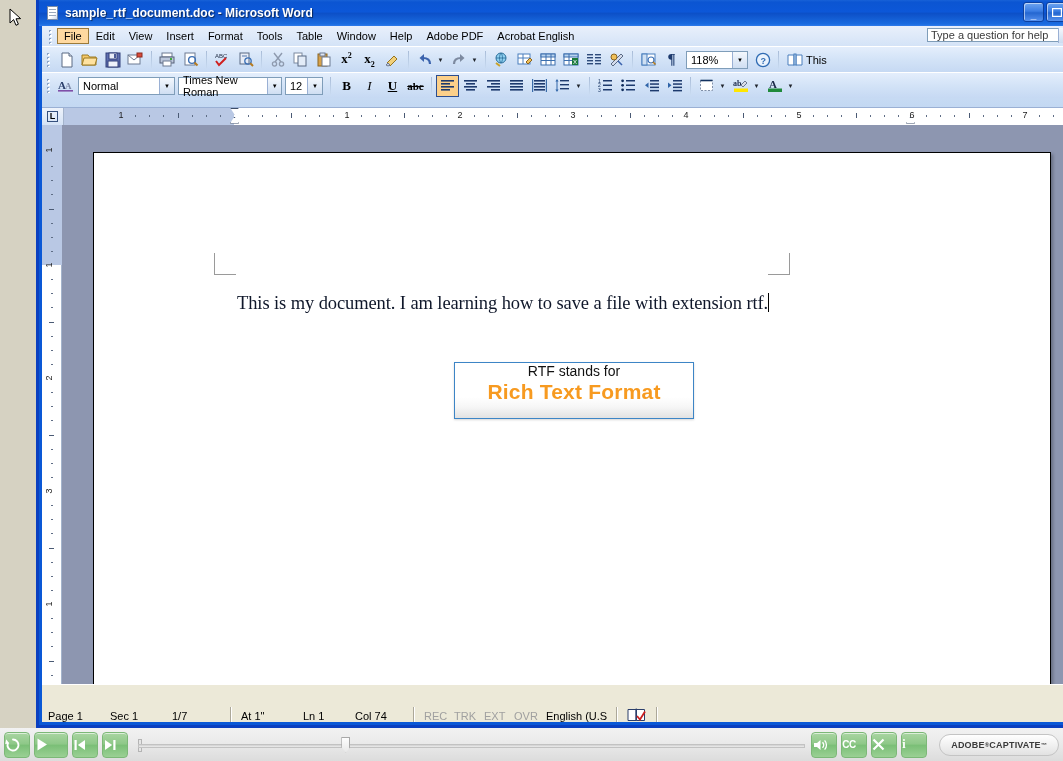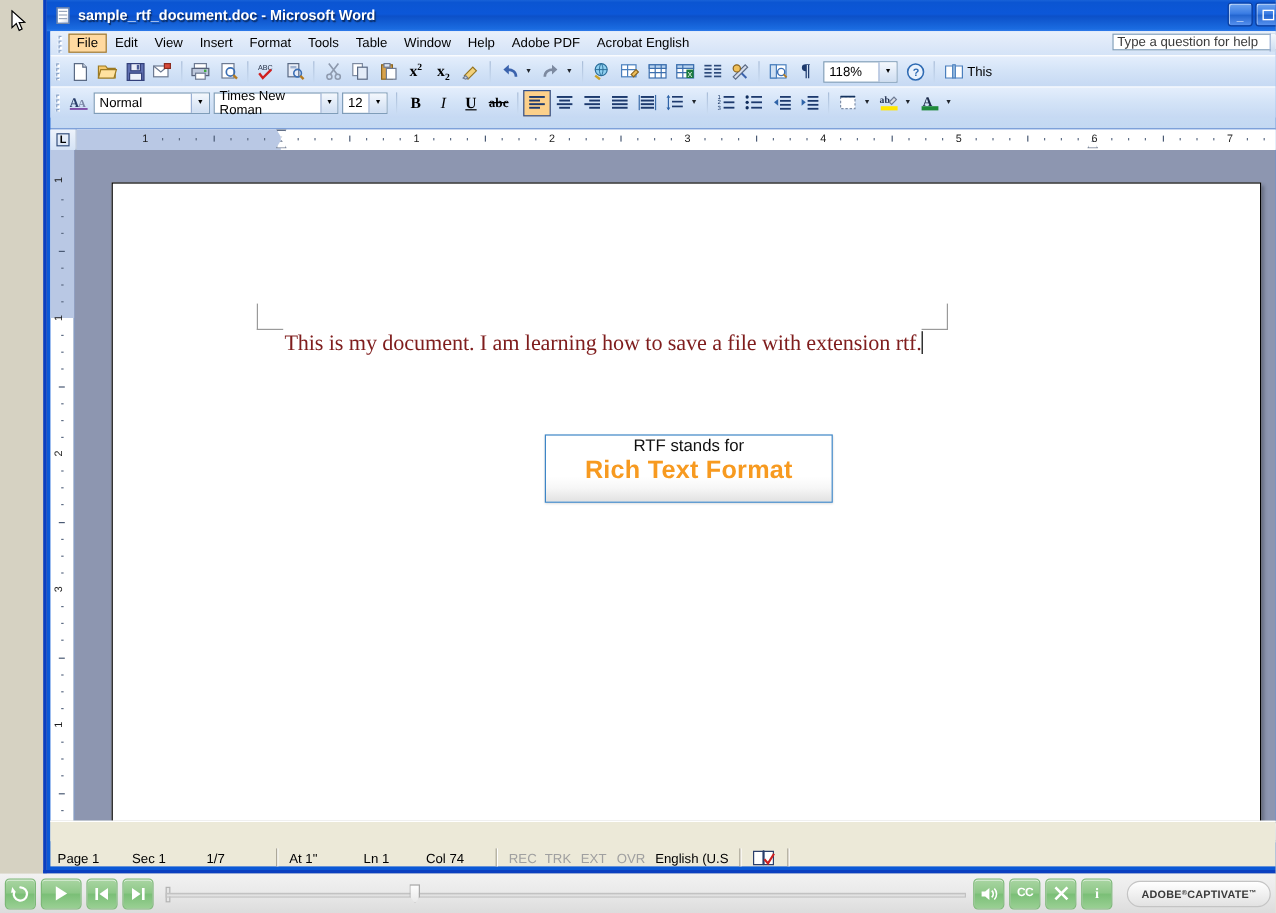--- a/index.html
+++ b/index.html
@@ -177,22 +177,22 @@
     position:absolute; left:31px; top:27px; width:958px; height:560px;
     background:#ffffff; border:1px solid #000;
     box-shadow:2px 2px 3px rgba(0,0,0,.28);
   }
   .crop {
     position:absolute; width:22px; height:22px;
   }
   .crop.tl { border-left:1px solid #9a9a9a; border-bottom:1px solid #9a9a9a; }
   .crop.tr { border-right:1px solid #9a9a9a; border-bottom:1px solid #9a9a9a; }
   .doc-text {
-    position:absolute; left:143px; top:123px;
-    font-family:"Liberation Serif", serif; font-size:18.5px; color:#7f1d1d;
+    position:absolute; left:143px; top:140px;
+    font-family:"Liberation Serif", serif; font-size:18.5px; color:#0f172a;
     white-space:nowrap; letter-spacing:-0.1px;
   }
   .caret {
     display:inline-block; width:1px; height:19px; background:#000;
     vertical-align:-3px; margin-left:0px;
   }
   .callout {
     position:absolute; left:360px; top:209px; width:240px; height:57px;
     border:1px solid #3d85c6;
     background:linear-gradient(to bottom,#ffffff 0%,#ffffff 62%,#f6f6f6 80%,#e2e2e2 100%);
@@ -254,21 +254,21 @@
   
   .playbar {
     position:absolute; left:0; bottom:0; width:1063px; height:33px;
     background:linear-gradient(to bottom,#f2f2f2 0%,#e9e9e9 50%,#dcdcdc 100%);
     display:flex; align-items:center; padding:0 4px;
   }
   .pb-btn {
     width:26px; height:26px; margin-right:4px; border-radius:4px;
     background:linear-gradient(to bottom,#a9d5a2 0%,#8ec888 45%,#7bbf77 52%,#9ad094 100%);
     border:1px solid #7cb877;
-    display:flex; align-items:center; justify-content:center;
+    display:flex; align-items:center; justify-content:flex-start;
     box-shadow:inset 0 1px 0 rgba(255,255,255,.6);
   }
   .pb-btn.wide { width:34px; }
   .pb-seek { flex:1; height:26px; position:relative; margin:0 6px; display:flex; align-items:center;}
   .seek-track {
     position:absolute; left:0; right:0; top:12px; height:4px;
     background:linear-gradient(to bottom,#cfcfcf,#ededed);
     border:1px solid #c2c2c2;
   }
   .seek-start {

